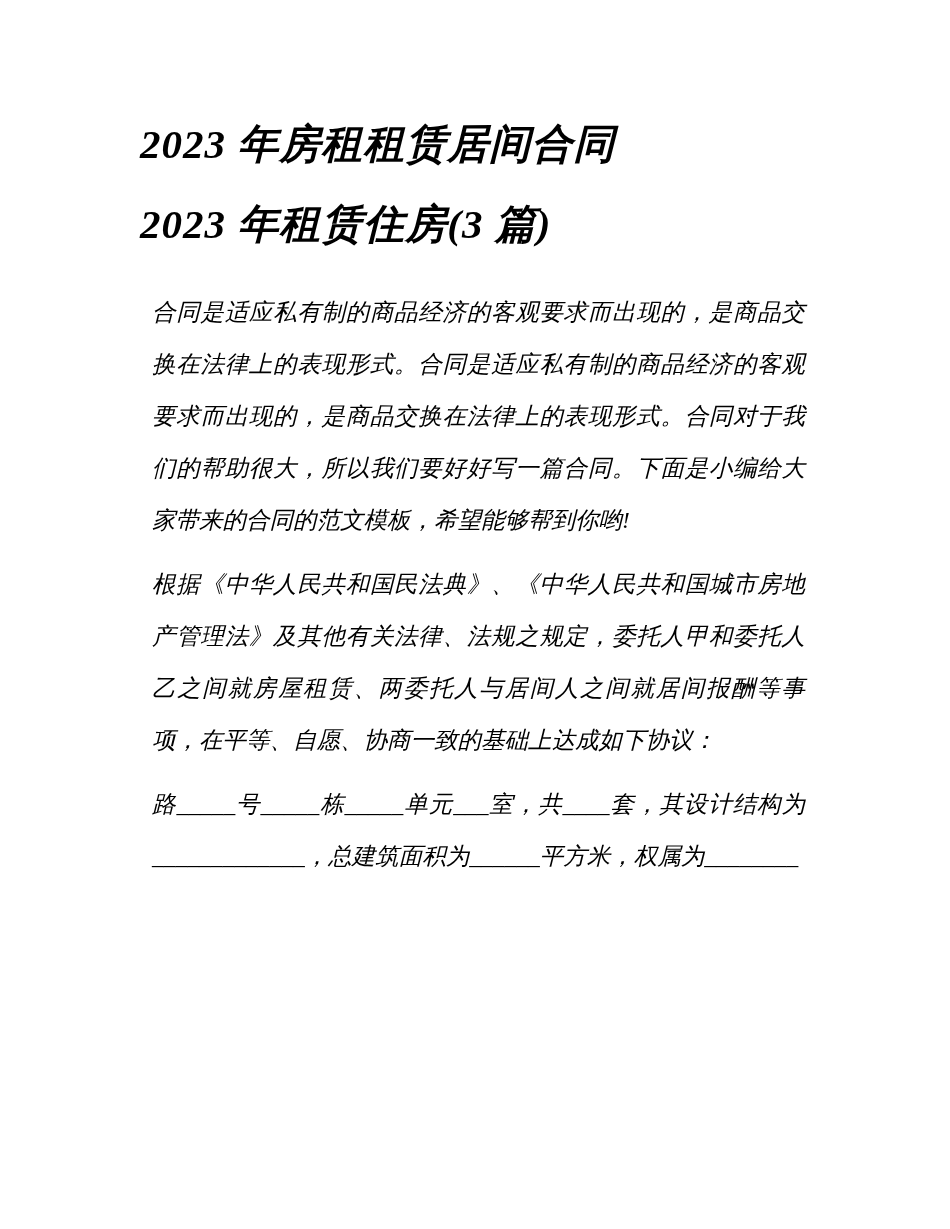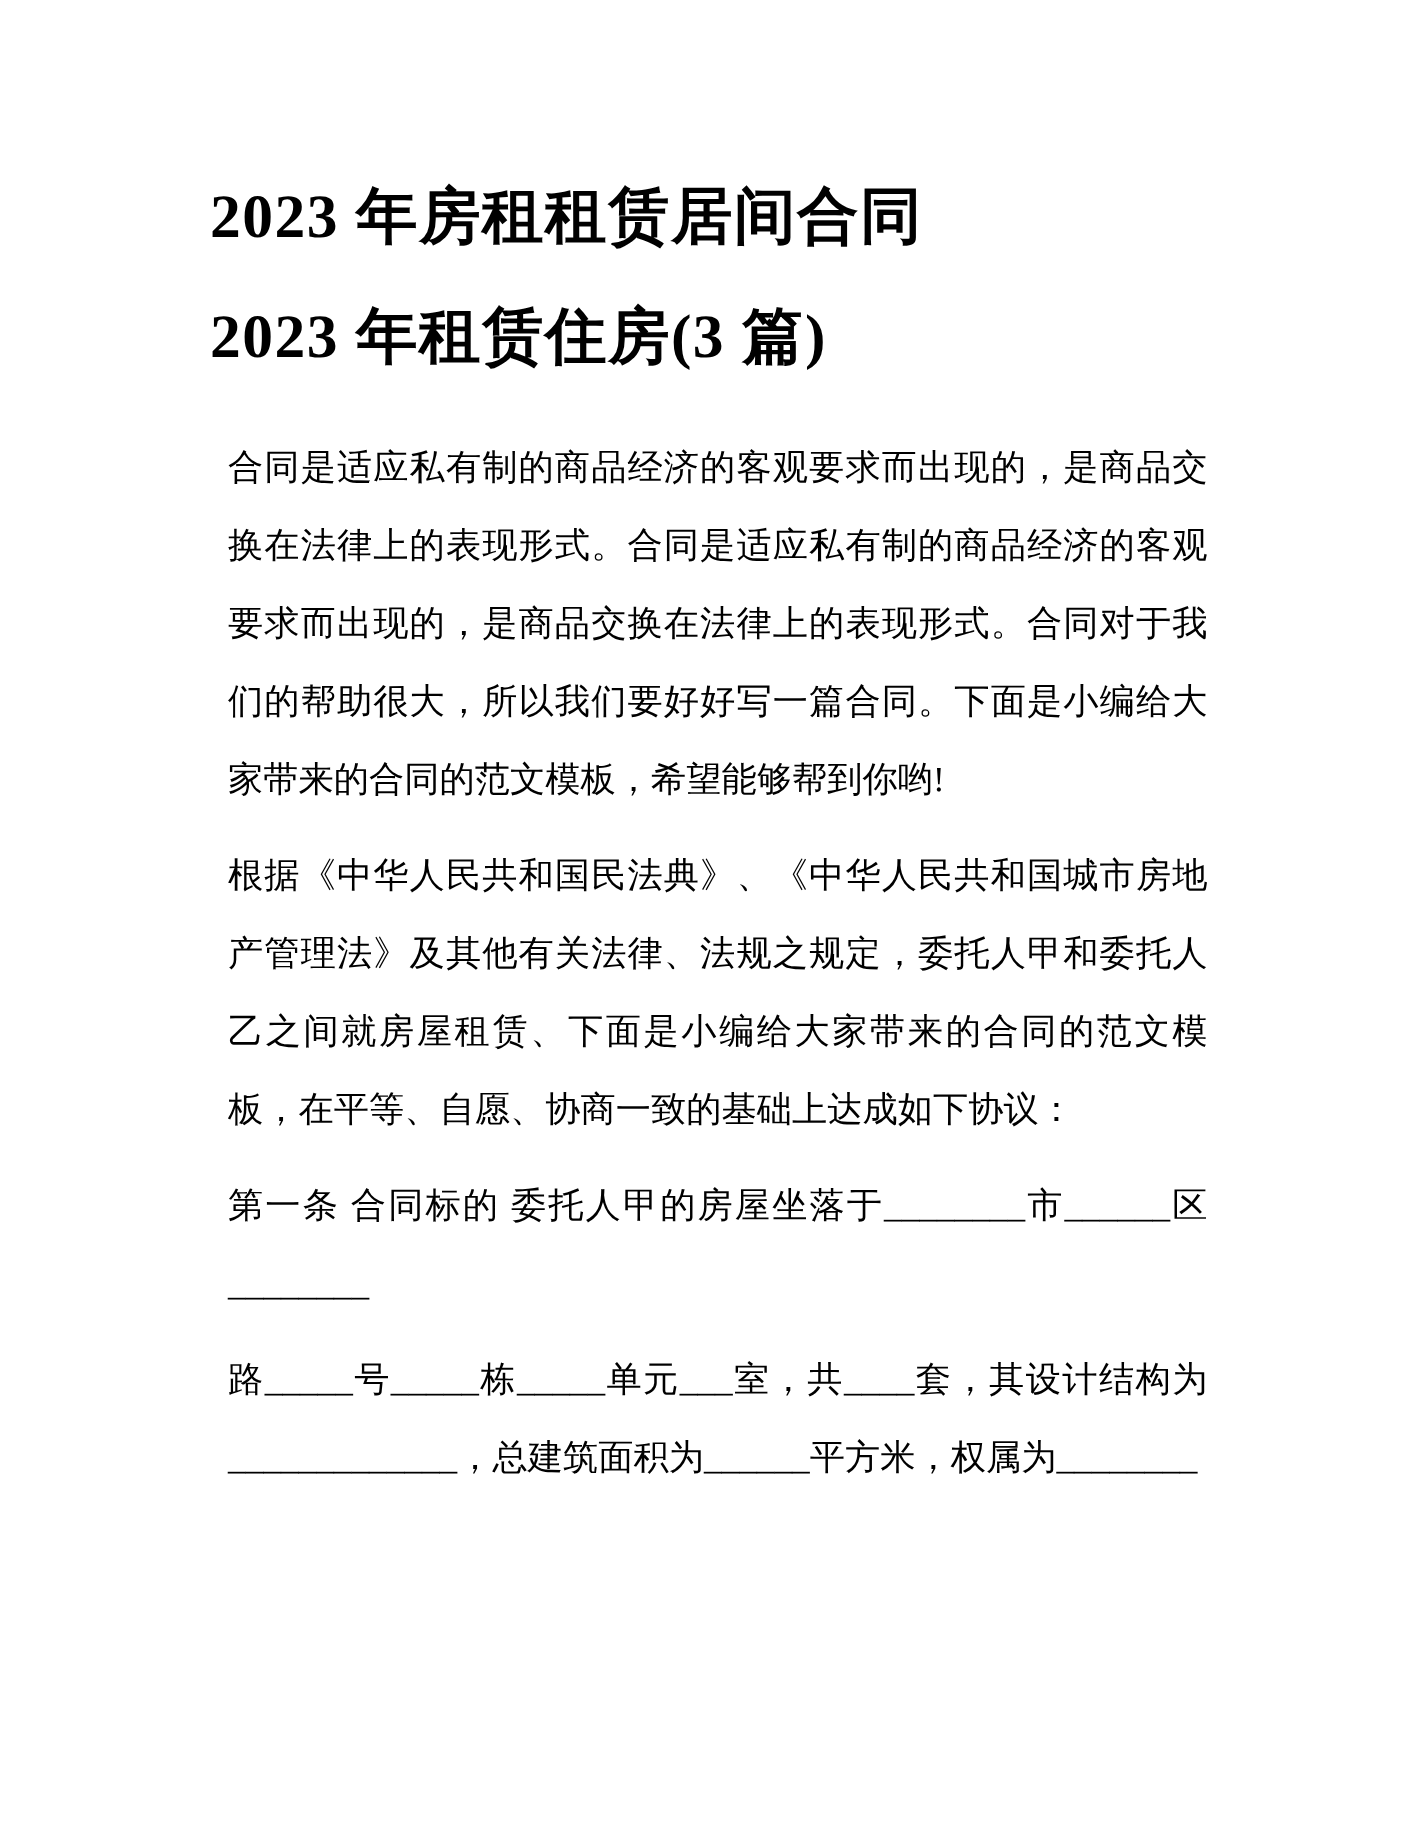--- a/index.html
+++ b/index.html
@@ -10,20 +10,21 @@
   .page {
     position: relative;
     width: 950px;
     height: 1229px;
     background: #ffffff;
     box-sizing: border-box;
     padding: 104px 133px 0 140px;
     font-family: "Liberation Serif", "DejaVu Serif", serif;
     color: #000000;
     overflow: hidden;
+    font-style: italic;
   }
   .doc-title .title-line {
     font-size: 41px;
     font-weight: bold;
     line-height: 80px;
     letter-spacing: 1px;
     white-space: nowrap;
   }
   .doc-body {
     margin-top: 22px;
@@ -41,18 +42,17 @@
 
 <div class="page">
 
   <div class="doc-title">
     <div class="title-line">2023 年房租租赁居间合同</div>
     <div class="title-line">2023 年租赁住房(3 篇)</div>
   </div>
 
   <div class="doc-body">
     <p class="para">合同是适应私有制的商品经济的客观要求而出现的，是商品交换在法律上的表现形式。合同是适应私有制的商品经济的客观要求而出现的，是商品交换在法律上的表现形式。合同对于我们的帮助很大，所以我们要好好写一篇合同。下面是小编给大家带来的合同的范文模板，希望能够帮到你哟!</p>
-    <p class="para">根据《中华人民共和国民法典》、《中华人民共和国城市房地产管理法》及其他有关法律、法规之规定，委托人甲和委托人乙之间就房屋租赁、下面是小编给大家带来的合同的范文模板，在平等、自愿、协商一致的基础上达成如下协议：</p>
-    <p class="para">第一条 合同标的 委托人甲的房屋坐落于________市______区________</p>
+    <p class="para">根据《中华人民共和国民法典》、《中华人民共和国城市房地产管理法》及其他有关法律、法规之规定，委托人甲和委托人乙之间就房屋租赁、两委托人与居间人之间就居间报酬等事项，在平等、自愿、协商一致的基础上达成如下协议：</p>
     <p class="para">路_____号_____栋_____单元___室，共____套，其设计结构为_____________，总建筑面积为______平方米，权属为________</p>
   </div>
 
 </div>
 
 </body></html>

